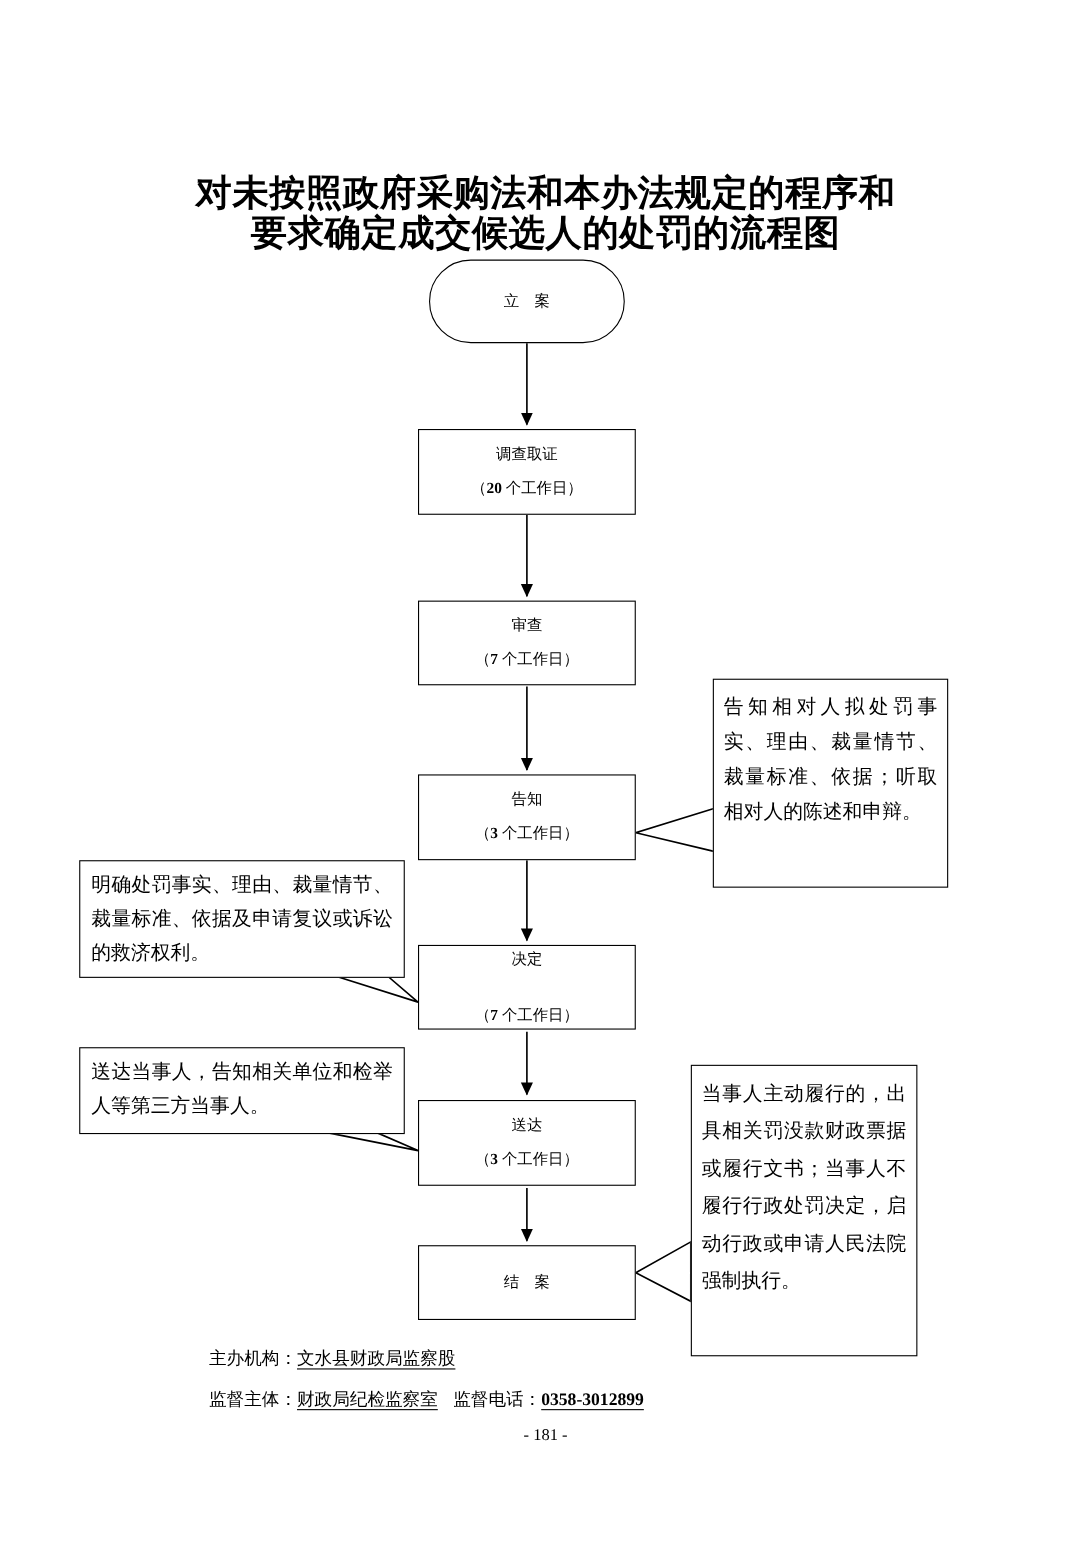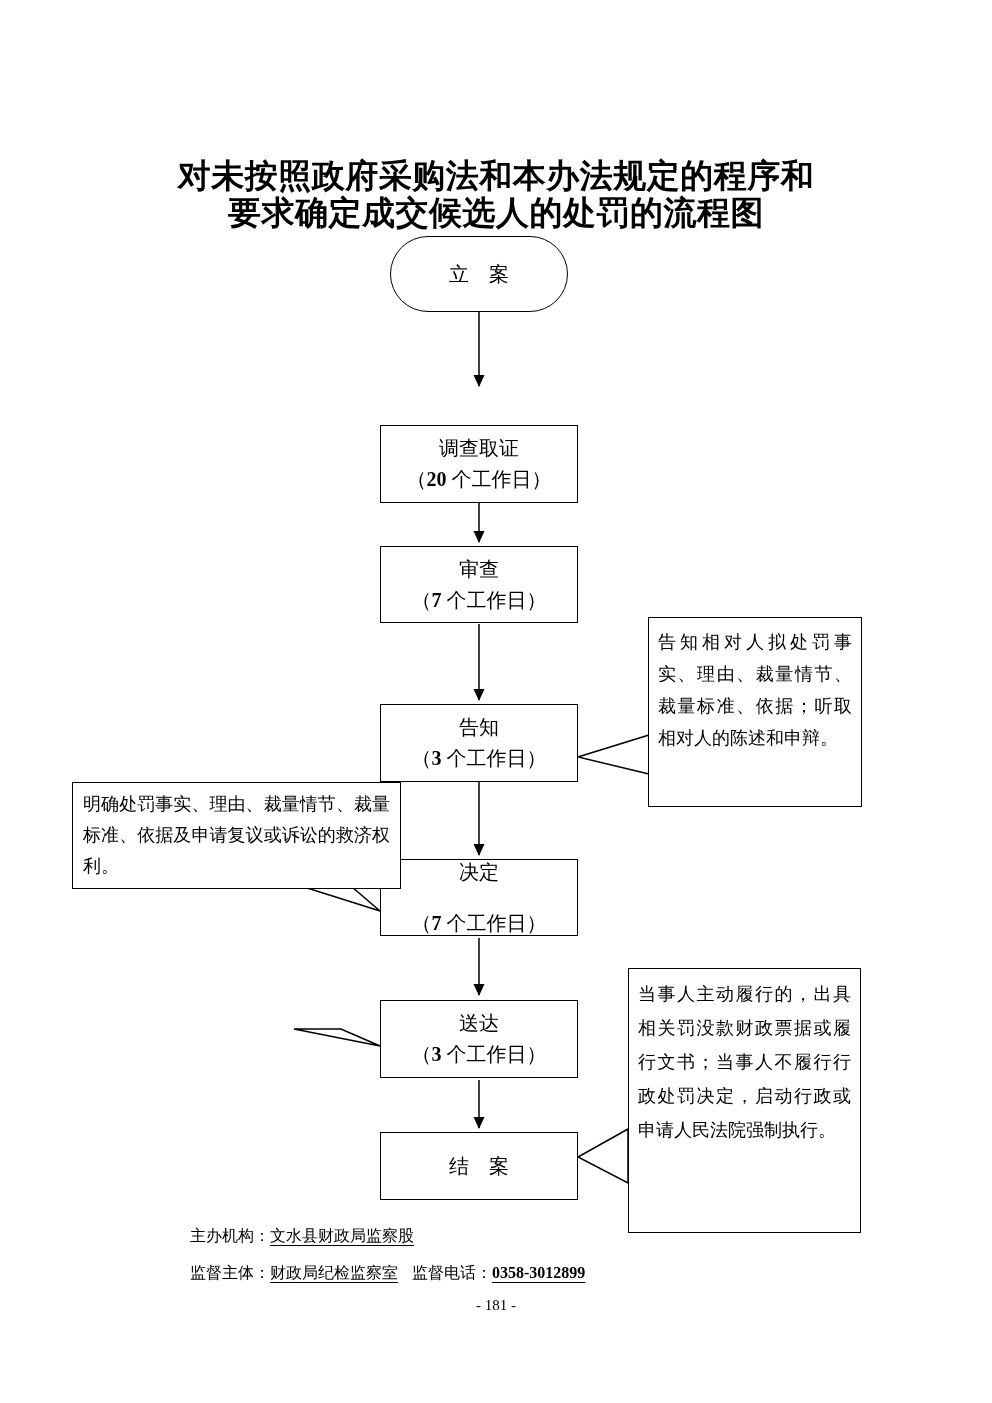--- a/index.html
+++ b/index.html
@@ -22,21 +22,21 @@
   .overlay {
     position:absolute; left:0; top:0; z-index:1;
     pointer-events:none;
   }
   .node {
     position:absolute; z-index:2;
     border:1.5px solid #000; background:#fff;
     display:flex; flex-direction:column;
     align-items:center; justify-content:center;
     text-align:center;
-    font-size:20px; line-height:31px;
+    font-size:14px; line-height:31px;
   }
   .stadium { border-radius:38px; }
   .num { font-weight:bold; font-family:"Liberation Serif","DejaVu Serif",serif; }
   .callout {
     position:absolute; z-index:2;
     border:1.5px solid #000; background:#fff;
     font-size:18px; line-height:32px;
     padding:8px 9px;
     text-align:justify;
   }
@@ -81,21 +81,21 @@
     <polygon points="649,735 578,757 649,774" fill="#fff" stroke="#000" stroke-width="1.5"></polygon>
     <polygon points="304,887 380,911 352,887" fill="#fff" stroke="#000" stroke-width="1.5"></polygon>
     <polygon points="294,1029 380,1046 341,1029" fill="#fff" stroke="#000" stroke-width="1.5"></polygon>
     <polygon points="628,1129 578,1157 628,1183" fill="#fff" stroke="#000" stroke-width="1.5"></polygon>
   </svg>
 
   <div class="node stadium" style="left:390px; top:236px; width:178px; height:76px;">
     <div>立　案</div>
   </div>
 
-  <div class="node" style="left:380px; top:390px; width:198px; height:78px;margin-top:35px;">
+  <div class="node" style="left:380px; top:390px; width:198px; height:78px;">
     <div>调查取证</div>
     <div><span>（</span><span class="num">20</span><span> 个工作日）</span></div>
   </div>
 
   <div class="node" style="left:380px; top:546px; width:198px; height:77px;">
     <div>审查</div>
     <div><span>（</span><span class="num">7</span><span> 个工作日）</span></div>
   </div>
 
   <div class="node" style="left:380px; top:704px; width:198px; height:78px;">
@@ -114,26 +114,29 @@
   </div>
 
   <div class="node" style="left:380px; top:1132px; width:198px; height:68px;">
     <div>结　案</div>
   </div>
 
   <div class="callout" style="left:648px; top:617px; width:214px; height:190px;">
     <span>告知相对人拟处罚事实、理由、裁量情节、裁量标准、依据；听取相对人的陈述和申辩。</span>
   </div>
 
-  <div class="callout callout-decide" style="left:72px; top:782px; width:329px; height:107px;">
+  <div class="callout callout-decide" style="left:72px; top:782px; width:296px; height:107px;">
     <span>明确处罚事实、理由、裁量情节、裁量标准、依据及申请复议或诉讼的救济权利。</span>
   </div>
 
+  <div class="callout callout-deliver" style="left:72px; top:952px; width:296px; height:79px;">
+    <span>送达当事人，告知相关单位和检举人等第三方当事人。</span>
+  </div>
 
-  <div class="callout callout-close" style="left:628px; top:968px; width:233px; height:265px;">
+  <div class="callout callout-close" style="left:628px; top:968px; width:206px; height:265px;">
     <span>当事人主动履行的，出具相关罚没款财政票据或履行文书；当事人不履行行政处罚决定，启动行政或申请人民法院强制执行。</span>
   </div>
 
   <div class="footer-line" style="top:1222px;">
     <span>主办机构：</span><span class="u">文水县财政局监察股</span>
   </div>
 
   <div class="footer-line" style="top:1259px;">
     <span>监督主体：</span><span class="u">财政局纪检监察室</span><span class="phone-label">监督电话：</span><span class="u bold">0358-3012899</span>
   </div>

